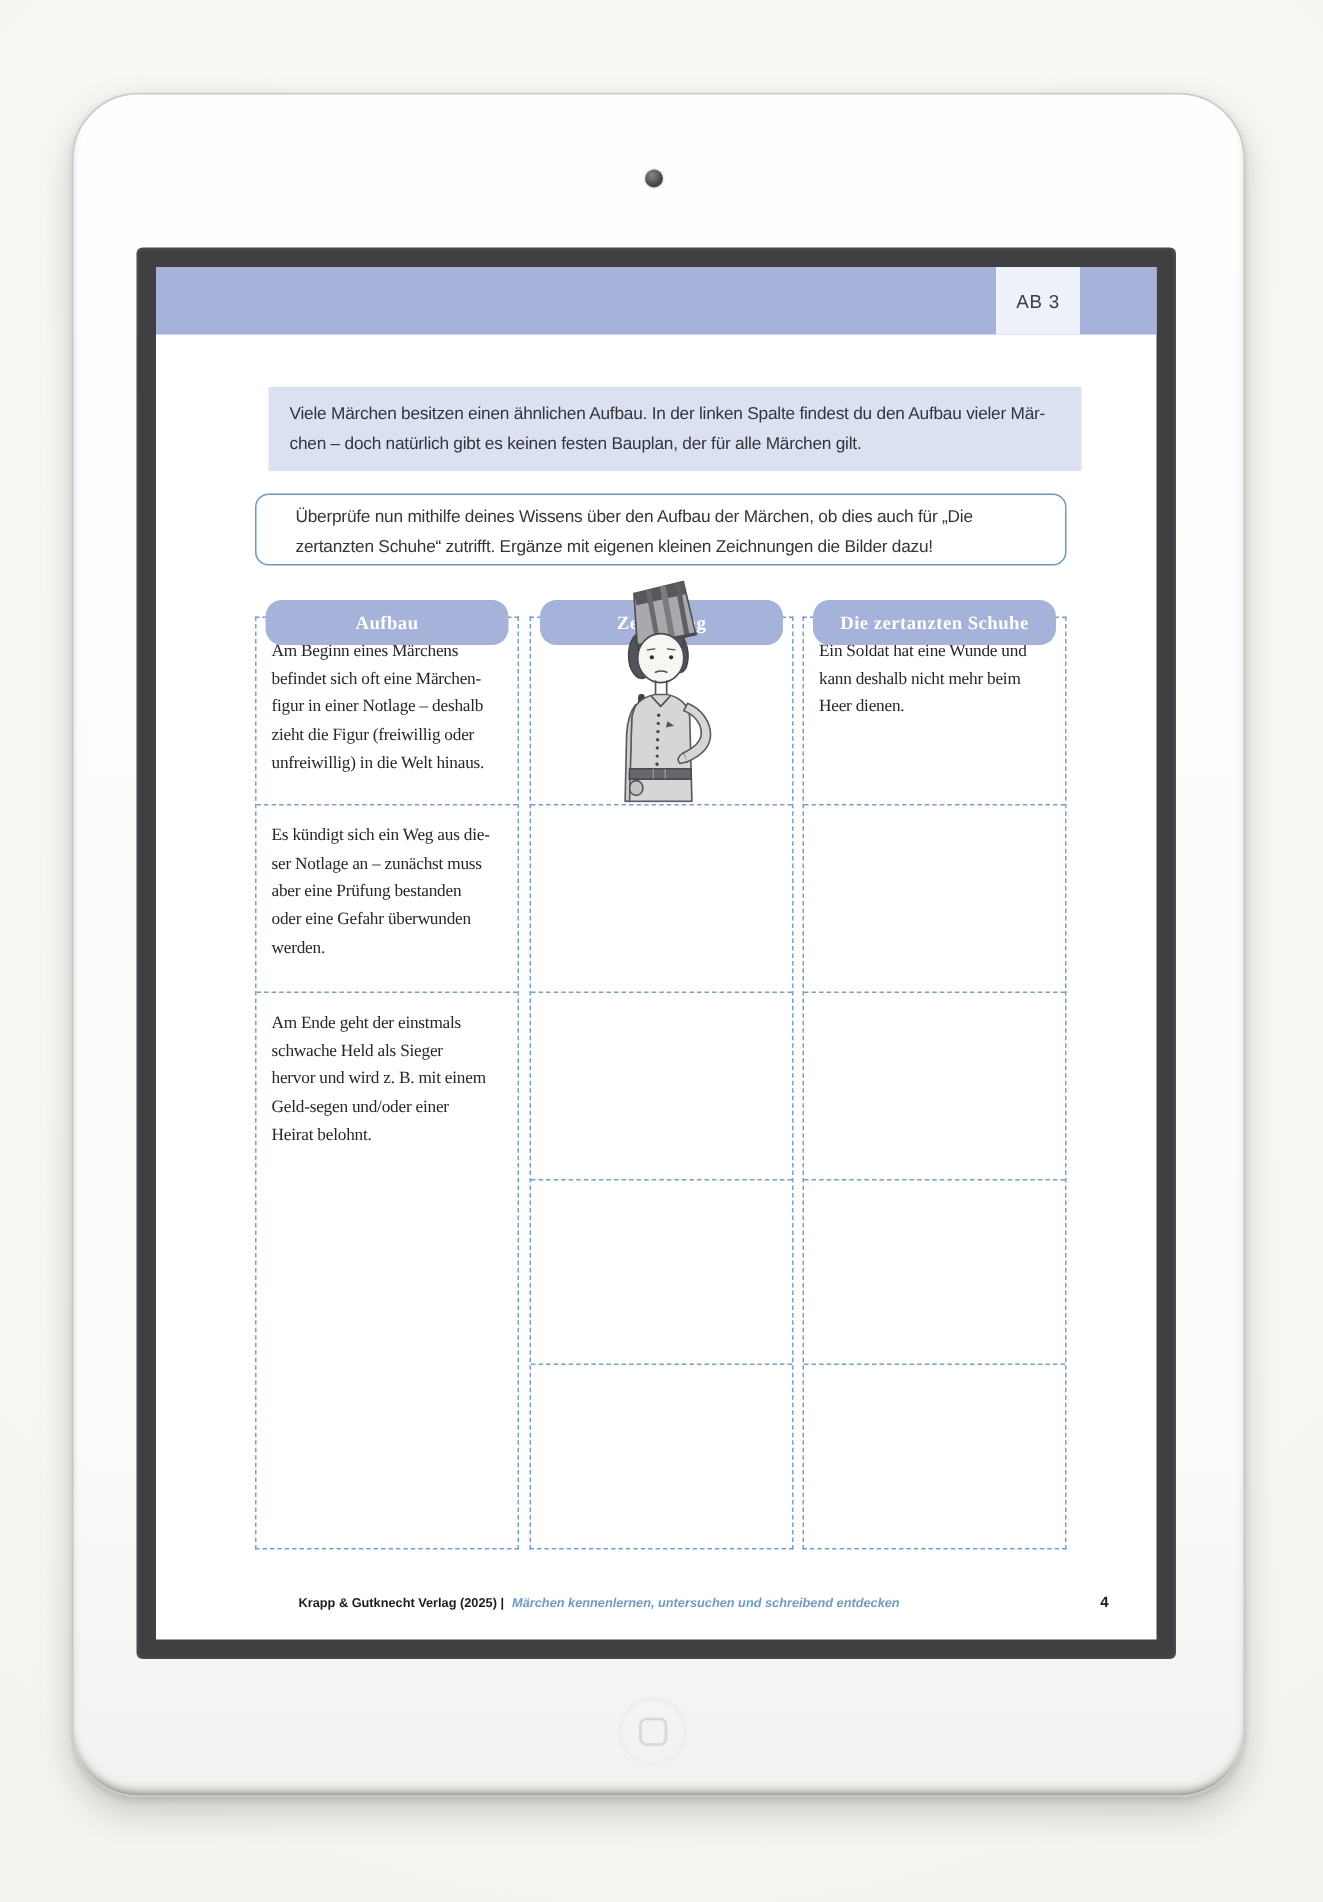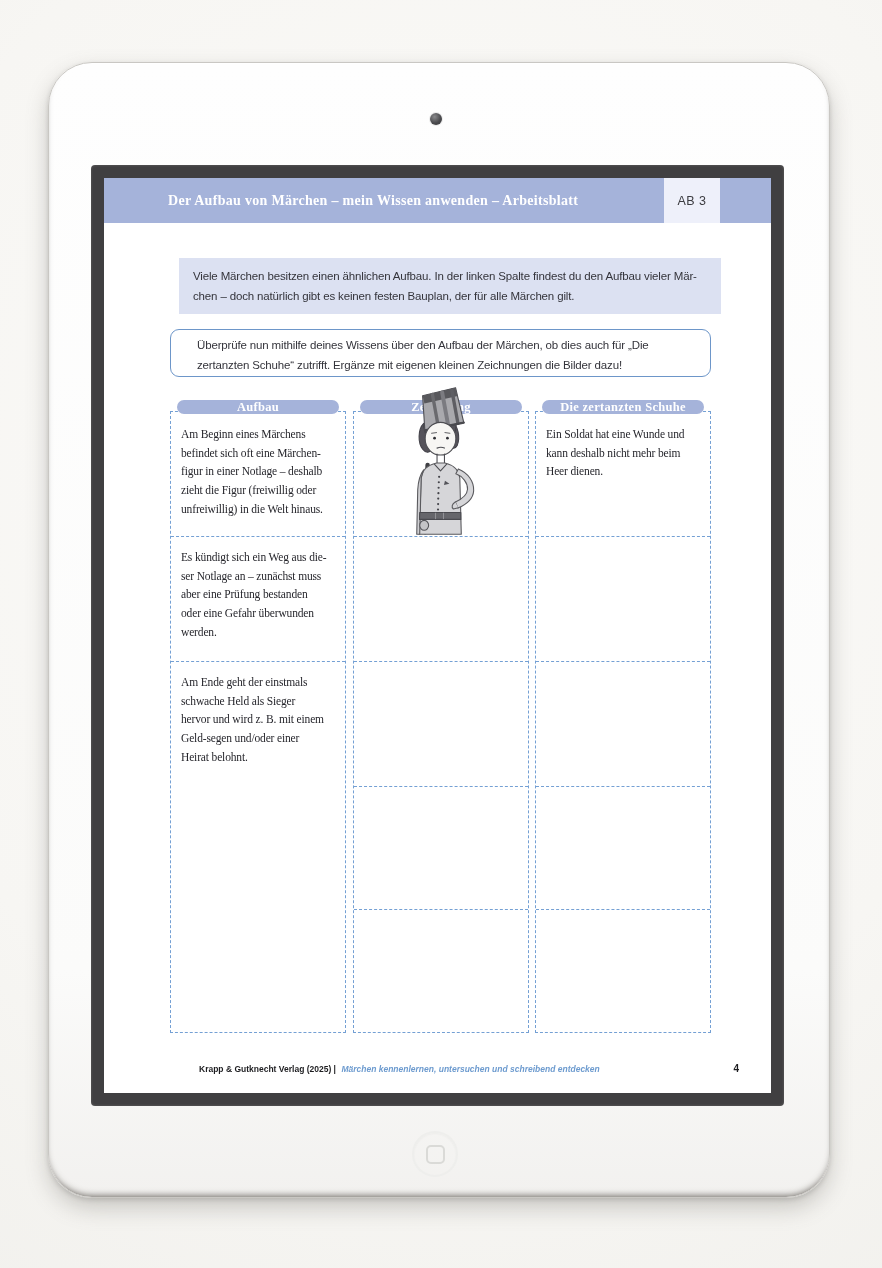--- a/index.html
+++ b/index.html
@@ -58,21 +58,21 @@
   .col-1 { left:0; } .col-2 { left:183px; } .col-3 { left:365px; }
   .cell { border-bottom:1px dashed #74a0d4; padding:11px 3px 0 10px;
           font-family:"Liberation Serif", serif; font-size:11.5px; line-height:1.62;
           letter-spacing:-0.15px; color:#26262c; white-space:pre-line; }
   .cell.r1 { height:125px; padding-top:13px; }
   .cell.r2 { height:125px; }
   .cell.r3 { height:125px; }
   .cell.r4 { height:123px; }
   .cell.r5 { height:123px; border-bottom:none; }
 
-  .pill { position:absolute; top:0; width:162px; height:14px; border-radius:11px;
+  .pill { position:absolute; top:0; width:162px; height:30px; border-radius:11px;
           background:#a5b3da; color:#ffffff; display:flex; align-items:center; justify-content:center;
           font-family:"Liberation Serif", serif; font-weight:bold; font-size:12.5px;
           letter-spacing:0.3px; }
   .pill-1 { left:7px; } .pill-2 { left:190px; } .pill-3 { left:372px; }
 
   .soldier { position:absolute; left:221px; top:-15px; width:99px; height:150px; }
 
   
   .page-footer { position:absolute; left:57px; top:885px; width:578px;
                  display:flex; justify-content:space-between; align-items:baseline;
@@ -86,21 +86,20 @@
 <body>
 
 <div class="stage">
   <div class="tablet">
     <div class="camera"></div>
 
     <div class="screen">
       <div class="page">
 
         <header class="titlebar">
-          <span class="title">Der Aufbau von Märchen – mein Wissen anwenden – Arbeitsblatt</span>
           <span class="ab-badge">AB 3</span>
         </header>
 
         <div class="intro-box">Viele Märchen besitzen einen ähnlichen Aufbau. In der linken Spalte findest du den Aufbau vieler Mär­chen – doch natürlich gibt es keinen festen Bauplan, der für alle Märchen gilt.</div>
 
         <div class="task-box">Überprüfe nun mithilfe deines Wissens über den Aufbau der Märchen, ob dies auch für „Die zertanzten Schuhe“ zutrifft. Ergänze mit eigenen kleinen Zeichnungen die Bilder dazu!</div>
 
         <div class="table-area">
 
           <div class="col col-1">

